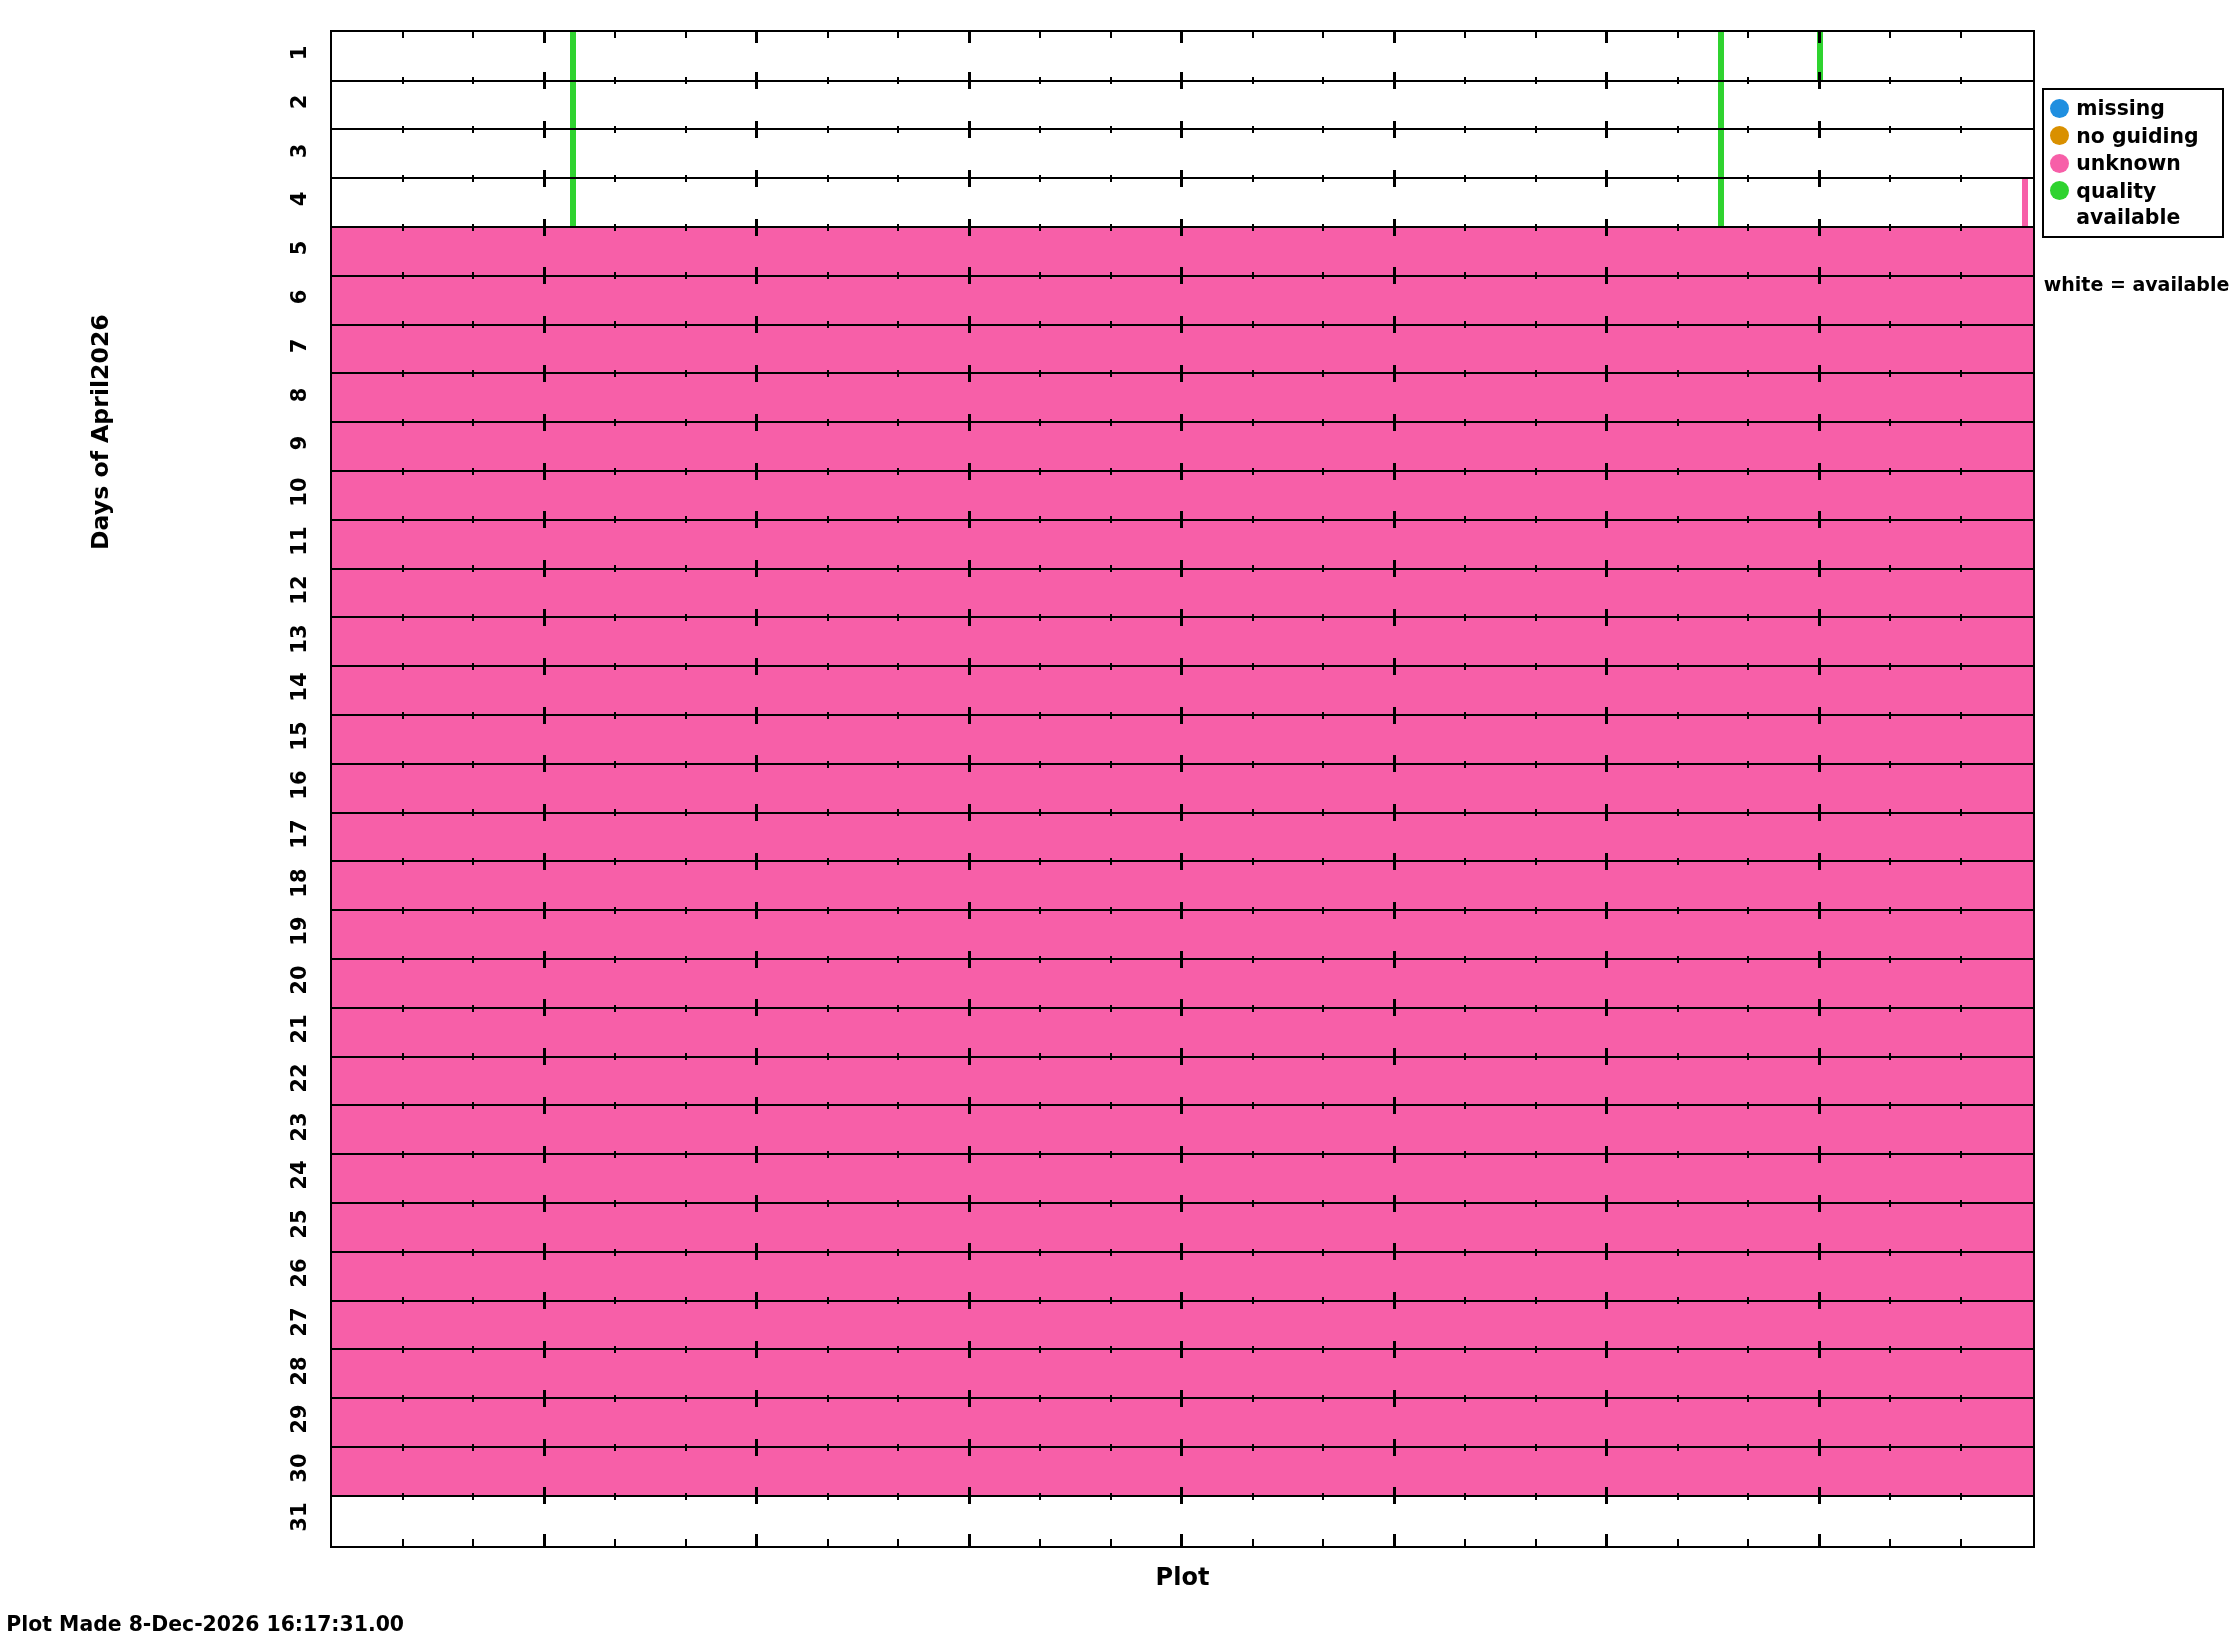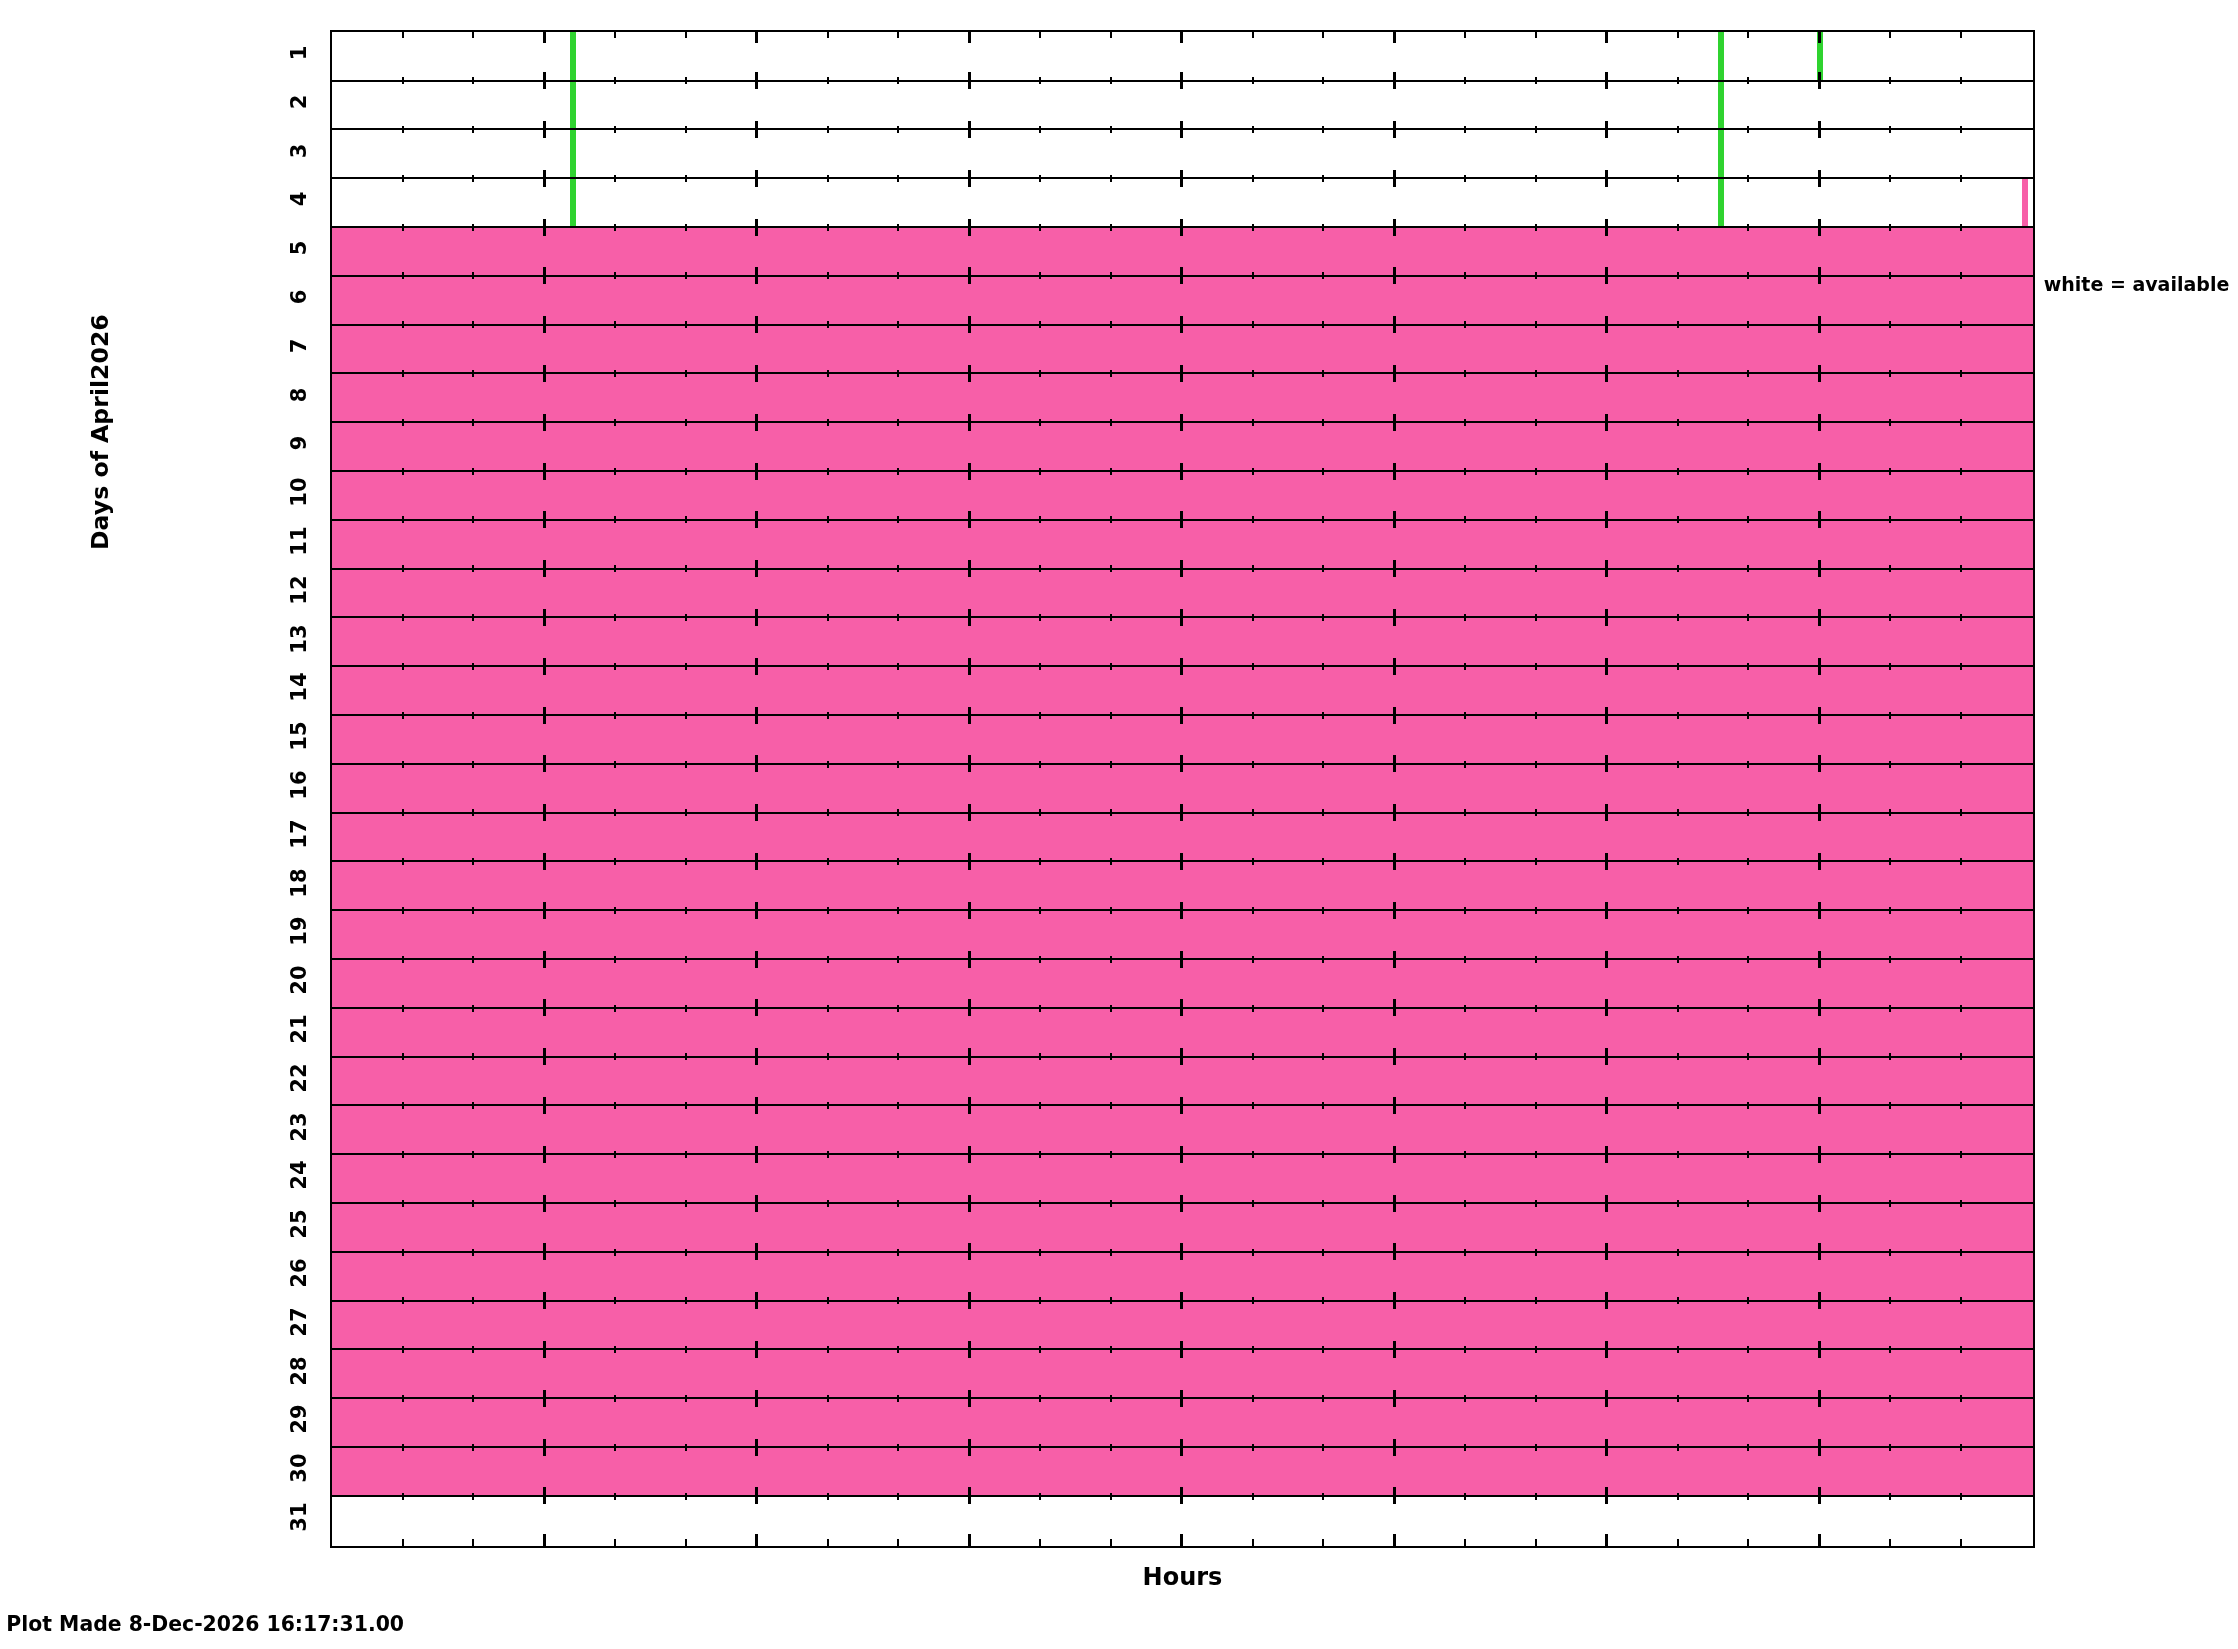--- a/index.html
+++ b/index.html
@@ -1024,21 +1024,40 @@
       <div class="ytick-label" style="width: 47px; left: 275px; top: 1212px; transform: rotate(-90deg);">25</div>
       <div class="ytick-label" style="width: 47px; left: 275px; top: 1261px; transform: rotate(-90deg);">26</div>
       <div class="ytick-label" style="width: 47px; left: 275px; top: 1310px; transform: rotate(-90deg);">27</div>
       <div class="ytick-label" style="width: 47px; left: 275px; top: 1359px; transform: rotate(-90deg);">28</div>
       <div class="ytick-label" style="width: 47px; left: 275px; top: 1407px; transform: rotate(-90deg);">29</div>
       <div class="ytick-label" style="width: 47px; left: 275px; top: 1456px; transform: rotate(-90deg);">30</div>
       <div class="ytick-label" style="width: 47px; left: 275px; top: 1505px; transform: rotate(-90deg);">31</div>
     </div>
 
   <div class="y-axis-title">Days of April2026</div>
-  <div class="x-axis-title">Hours</div>
-
+  <div class="x-axis-title">Plot</div>
+
+  <div id="legend">
+    <div class="legend-row">
+      <span class="legend-dot" style="background:#1f8fe0"></span>
+      <span class="legend-label">missing</span>
+    </div>
+    <div class="legend-row">
+      <span class="legend-dot" style="background:#d99000"></span>
+      <span class="legend-label">no guiding</span>
+    </div>
+    <div class="legend-row">
+      <span class="legend-dot" style="background:#f75fa8"></span>
+      <span class="legend-label">unknown</span>
+    </div>
+    <div class="legend-row">
+      <span class="legend-dot" style="background:#2fd32f"></span>
+      <span class="legend-label">quality</span>
+    </div>
+    <div class="legend-sub">available</div>
+  </div>
 
   <div id="legend-note">white = available</div>
 
   <div id="footer">Plot Made  8-Dec-2026 16:17:31.00</div>
 
 </div>
 
 
 </body></html>

